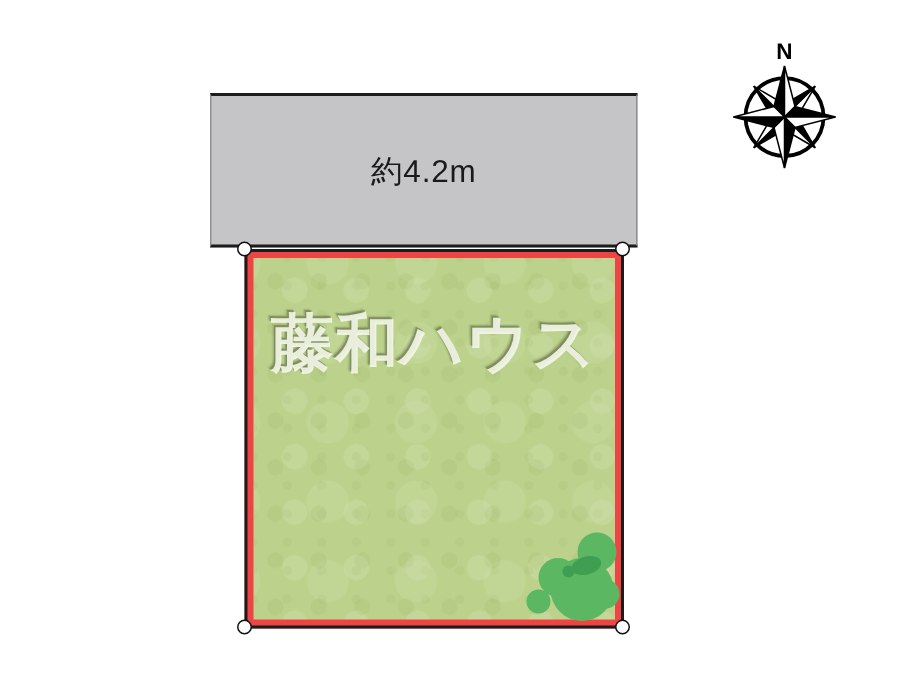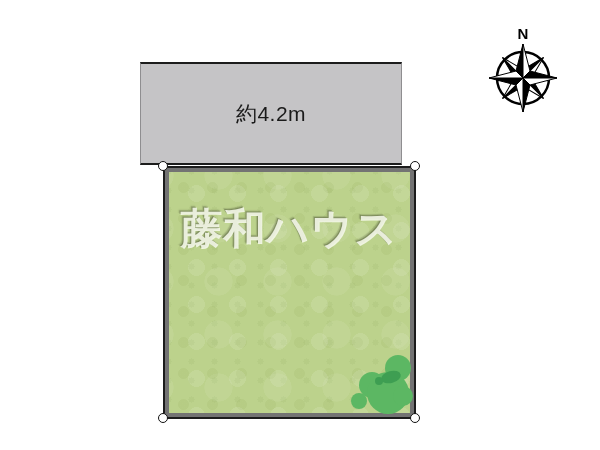--- a/index.html
+++ b/index.html
@@ -5,38 +5,38 @@
   html,body{margin:0;padding:0;}
   body{
     width:600px;height:450px;background:#ffffff;overflow:hidden;
     font-family:"Liberation Sans", sans-serif;
     position:relative;
   }
   .canvas{position:absolute;left:0;top:0;width:600px;height:450px;background:#ffffff;}
 
   
   .road{
-    position:absolute;left:140px;top:62px;width:262px;height:103px;
+    position:absolute;left:140px;top:62px;width:285px;height:103px;
     box-sizing:border-box;
     background:#c5c4c6;
     border-top:2px solid #1c1c1c;
     border-bottom:2px solid #1c1c1c;
     border-left:1px solid #8f8e90;
     border-right:1px solid #8f8e90;
     display:flex;align-items:center;justify-content:center;
   }
   .road-label{
     font-size:21px;color:#1a1a1a;letter-spacing:0.5px;
   }
 
   
   .plot{
     position:absolute;left:163px;top:166px;width:253px;height:253px;
     box-sizing:border-box;
-    background:#737373;
+    background:#ef4444;
     border:2px solid #1c1c1c;
   }
   .plot-surface{
     position:absolute;left:4px;top:4px;right:4px;bottom:4px;
     background-color:#bcd28c;
     background-image:
       radial-gradient(circle, rgba(255,255,255,0.10) 0 30%, transparent 31%),
       radial-gradient(circle, rgba(150,175,95,0.16) 0 25%, transparent 26%),
       radial-gradient(circle, rgba(255,255,255,0.07) 0 35%, transparent 36%),
       radial-gradient(circle, rgba(140,168,88,0.12) 0 20%, transparent 21%);

